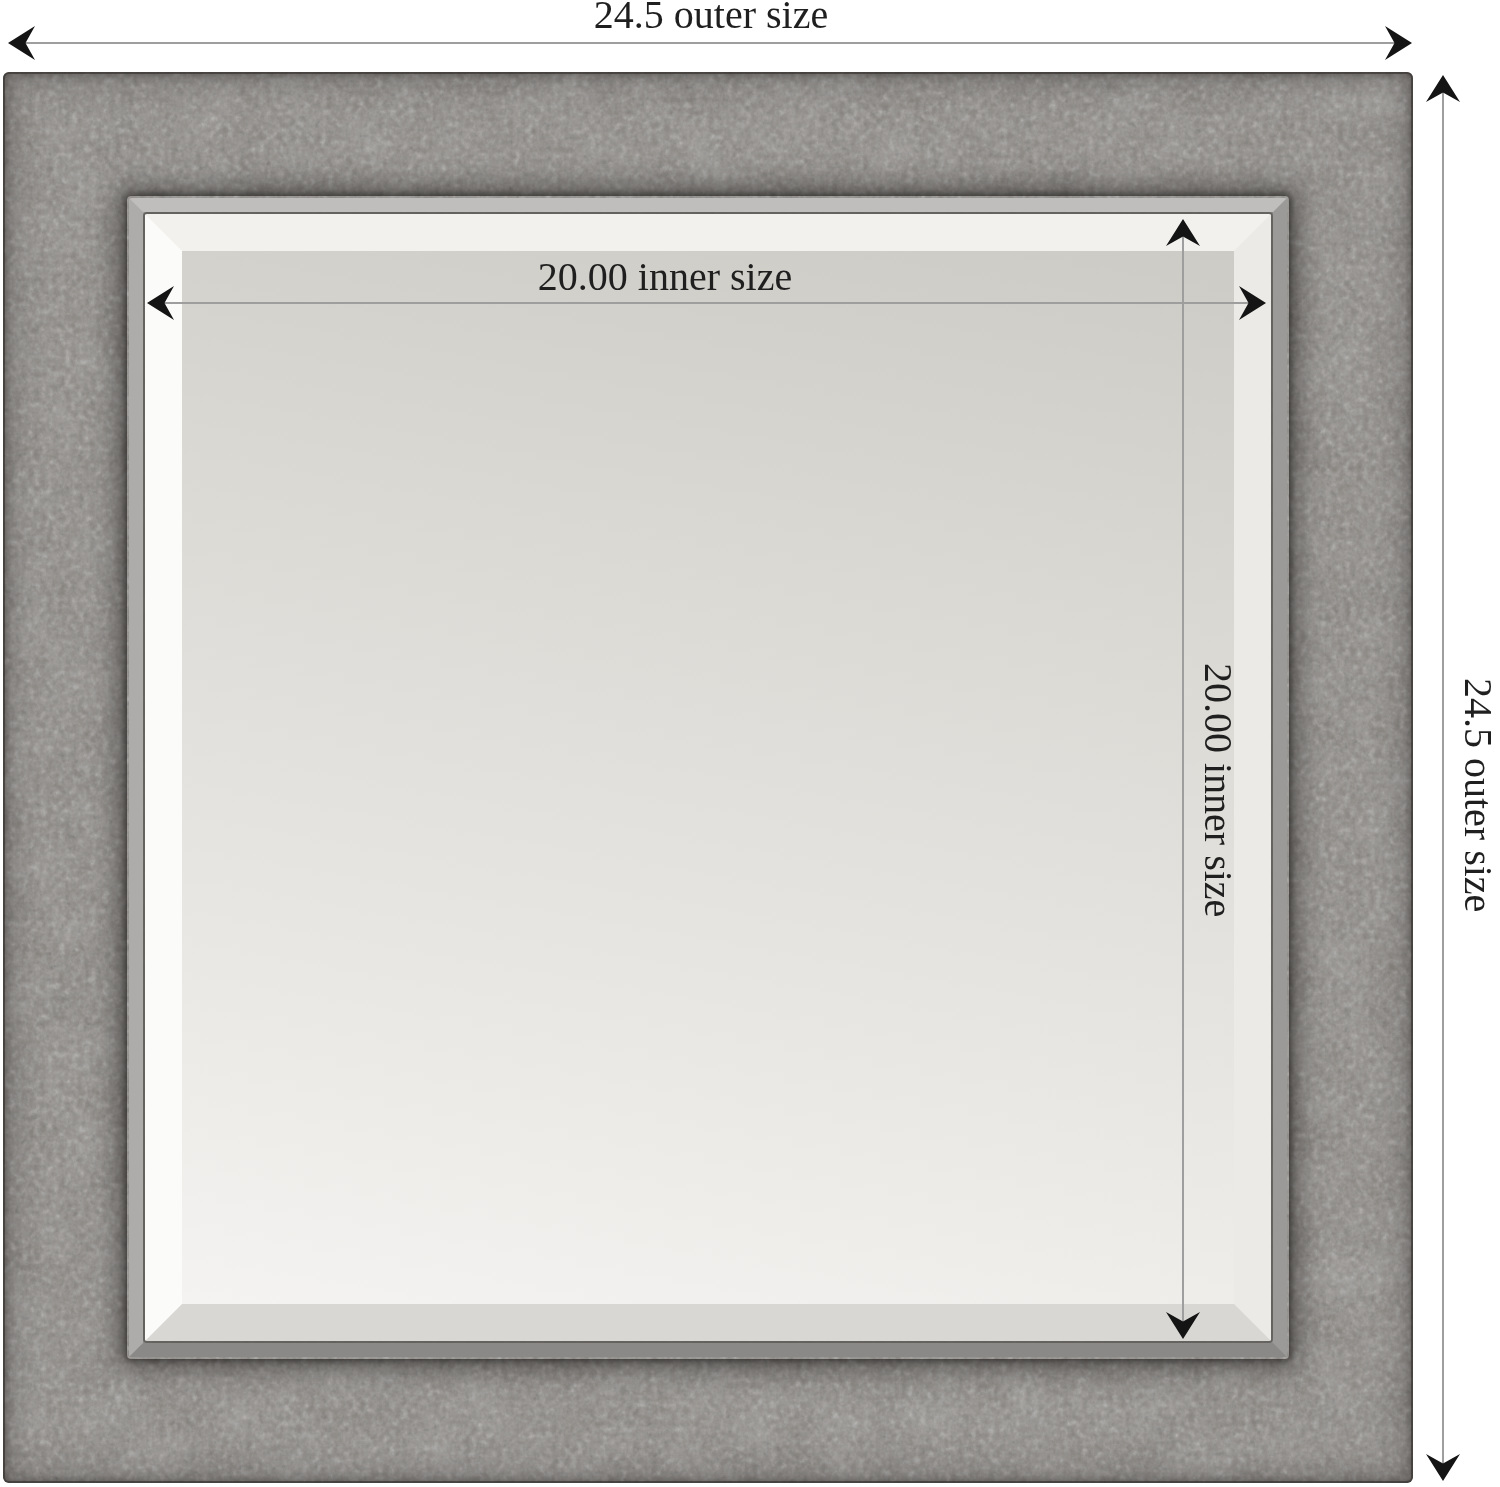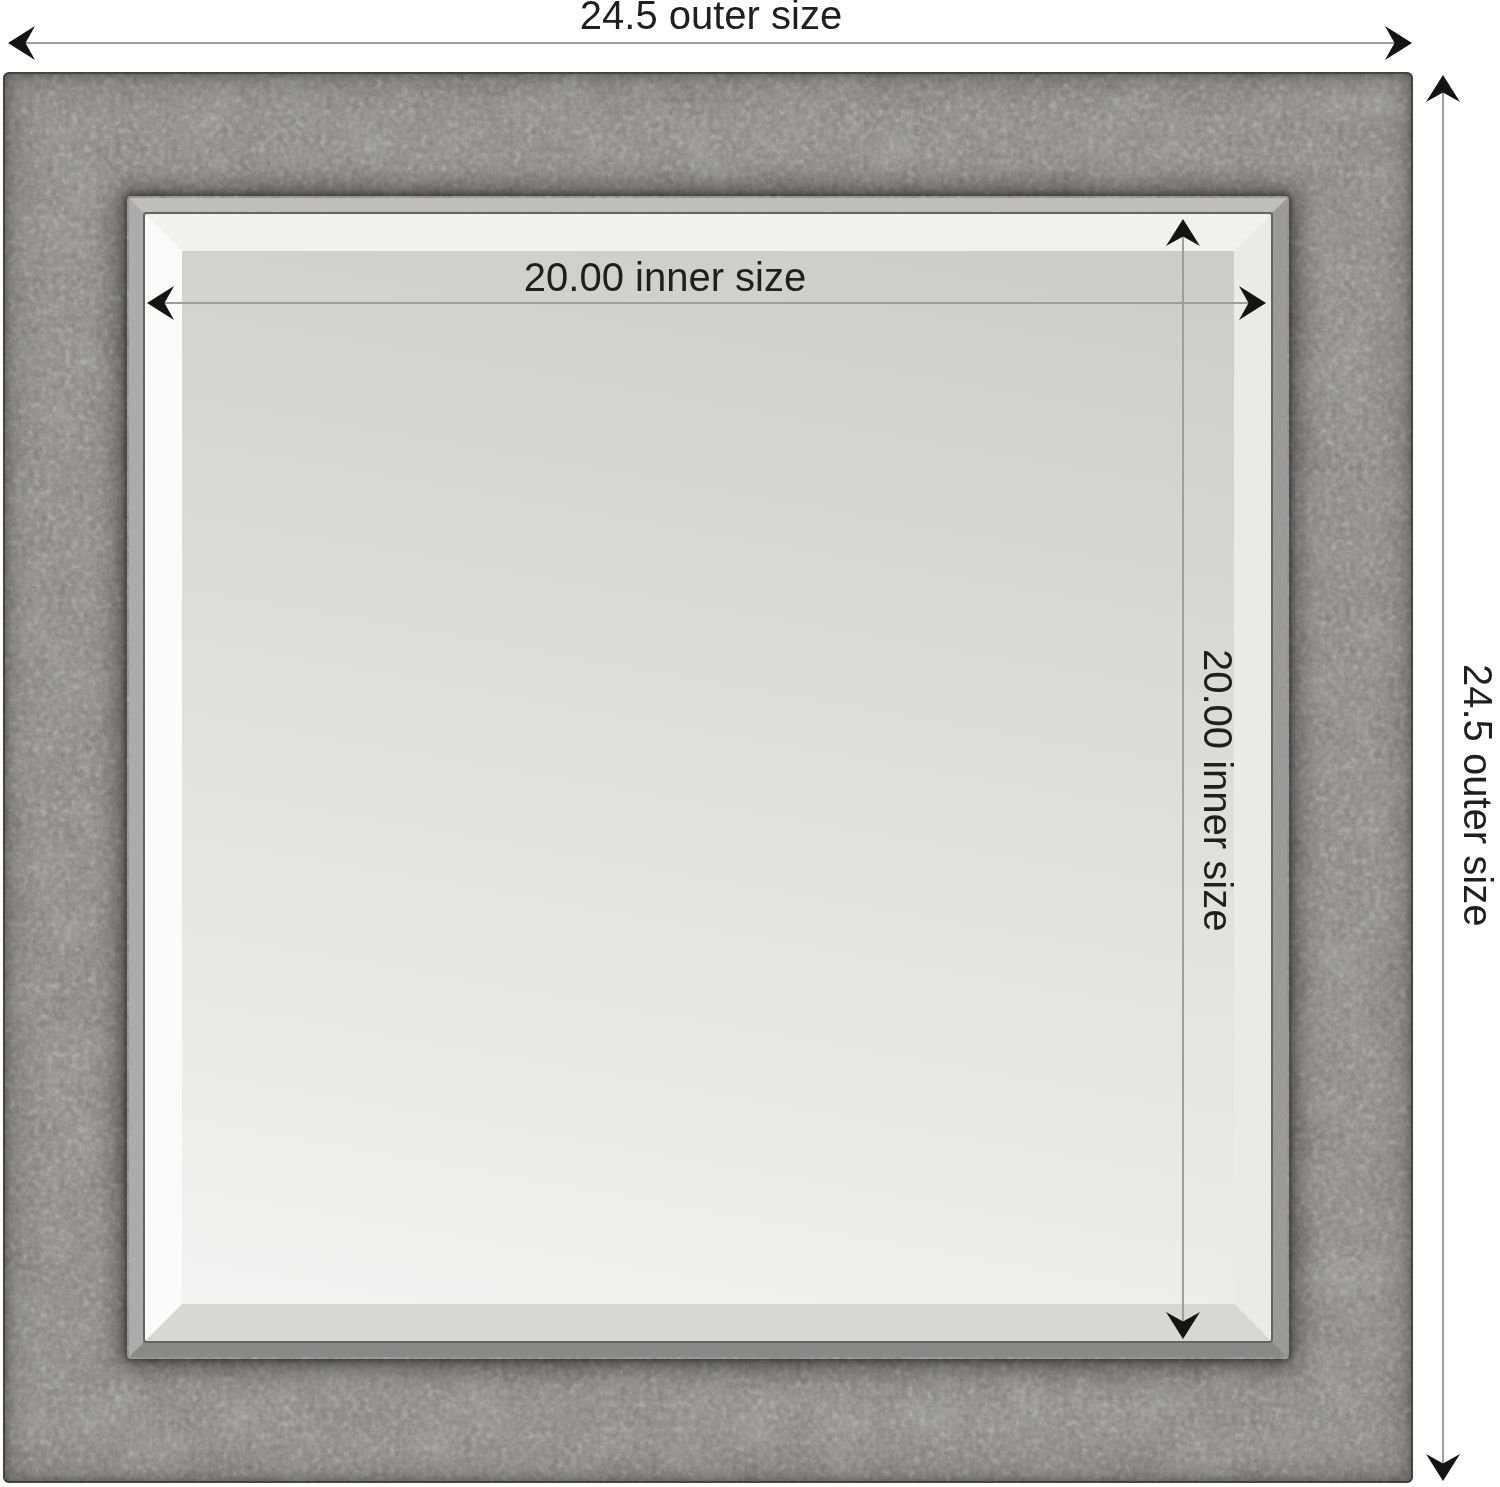--- a/index.html
+++ b/index.html
@@ -1,21 +1,21 @@
 <!DOCTYPE html>
 <html style="--background: #ffffff; --frame_base: #837f7a; --frame_dark_edge: #4a4744; --lip_light: #c0bebc; --lip_mid: #9c9a98; --lip_mid2: #aeacaa; --lip_dark: #8b8987; --glass_dark: #cdcbc6; --glass_light: #f4f3f1; --bevel_white: #fbfbfa; --dimension_line: #9e9e9e; --arrow: #141414; --text: #1f1f1f;"><head>
 <meta charset="utf-8">
 <style>
   html,body{margin:0;padding:0;background:#fff;}
   .canvas{
     position:relative;
     width:1500px;height:1487px;
     background:var(--background,#ffffff);
     overflow:hidden;
-    font-family:Liberation Sans, sans-serif;
+    font-family:Liberation Serif, serif;
   }
 
   
   .frame{
     position:absolute;left:3px;top:72px;width:1410px;height:1411px;
     background:var(--frame_base,#837f7a);
     border-radius:6px;
     overflow:hidden;
   }
   .frame-noise{position:absolute;inset:0;width:100%;height:100%;}

